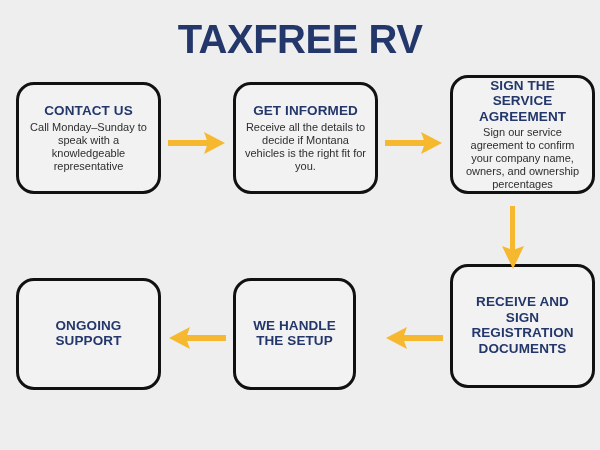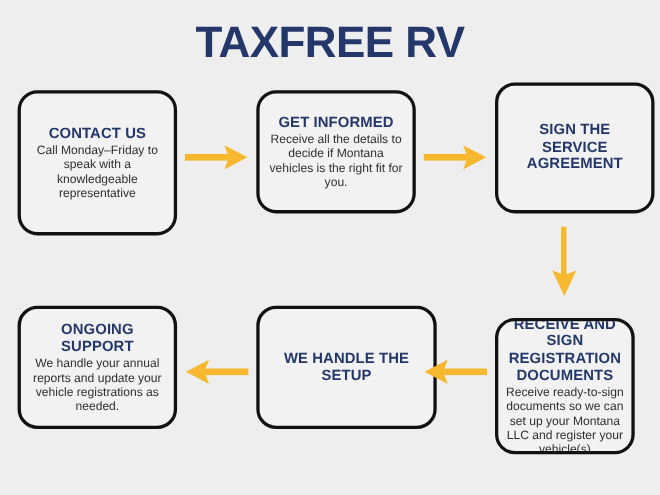--- a/index.html
+++ b/index.html
@@ -60,27 +60,27 @@
     white-space: pre-line;
   }
   .step-body {
     color: #2e2e2e;
     font-size: 11px;
     line-height: 13px;
     white-space: pre-line;
   }
 
   
-  #box-contact-us      { left: 16px;  top: 82px;  width: 145px; height: 132px; }
+  #box-contact-us      { left: 16px;  top: 82px;  width: 145px; height: 112px; }
   #box-get-informed    { left: 233px; top: 82px;  width: 145px; height: 112px; }
   #box-sign-agreement  { left: 450px; top: 75px;  width: 145px; height: 119px; }
   
   #box-ongoing-support { left: 16px;  top: 278px; width: 145px; height: 112px; align-items: flex-end; }
-  #box-we-handle-setup { left: 233px; top: 278px; width: 164px; height: 112px; }
-  #box-receive-sign    { left: 450px; top: 289px; width: 127px; height: 124px; }
+  #box-we-handle-setup { left: 233px; top: 278px; width: 123px; height: 112px; }
+  #box-receive-sign    { left: 450px; top: 264px; width: 145px; height: 124px; }
 
   
   .arrow {
     position: absolute;
     display: block;
   }
   #arrow-contact-to-informed { left: 168px; top: 128px; width: 58px; height: 30px; }
   #arrow-informed-to-sign    { left: 385px; top: 128px; width: 58px; height: 30px; }
   #arrow-sign-to-receive     { left: 498px; top: 206px; width: 30px; height: 64px; }
   #arrow-receive-to-setup    { left: 385px; top: 323px; width: 58px; height: 30px; }
@@ -88,44 +88,43 @@
 </style>
 </head>
 <body>
 
 <div id="canvas">
 
   <div class="page-title">TAXFREE RV</div>
 
   <div class="step-box" id="box-contact-us">
     <div class="step-title">CONTACT US</div>
-    <div class="step-body">Call Monday–Friday to speak with a knowledgeable representative</div>
+    <div class="step-body">Call Monday–Sunday to speak with a knowledgeable representative</div>
   </div>
 
   <div class="step-box" id="box-get-informed">
     <div class="step-title">GET INFORMED</div>
     <div class="step-body">Receive all the details to decide if Montana vehicles is the right fit for you.</div>
   </div>
 
   <div class="step-box" id="box-sign-agreement">
     <div class="step-title">SIGN THE SERVICE AGREEMENT</div>
+    <div class="step-body">Sign our service agreement to confirm your company name, owners, and ownership percentages</div>
   </div>
 
   <div class="step-box" id="box-receive-sign">
     <div class="step-title">RECEIVE AND SIGN REGISTRATION DOCUMENTS</div>
-    <div class="step-body">Receive ready-to-sign documents so we can set up your Montana LLC and register your vehicle(s)</div>
   </div>
 
   <div class="step-box" id="box-we-handle-setup">
     <div class="step-title">WE HANDLE THE SETUP</div>
   </div>
 
   <div class="step-box" id="box-ongoing-support">
     <div class="step-title">ONGOING SUPPORT</div>
-    <div class="step-body">We handle your annual reports and update your vehicle registrations as needed.</div>
   </div>
 
   <svg class="arrow" id="arrow-contact-to-informed" viewBox="0 0 58 30">
     <rect x="0" y="12" width="40" height="6" fill="#f5b82e"></rect>
     <path d="M36 4 L57 15 L36 26 L40 15 Z" fill="#f5b82e"></path>
   </svg>
 
   <svg class="arrow" id="arrow-informed-to-sign" viewBox="0 0 58 30">
     <rect x="0" y="12" width="40" height="6" fill="#f5b82e"></rect>
     <path d="M36 4 L57 15 L36 26 L40 15 Z" fill="#f5b82e"></path>

